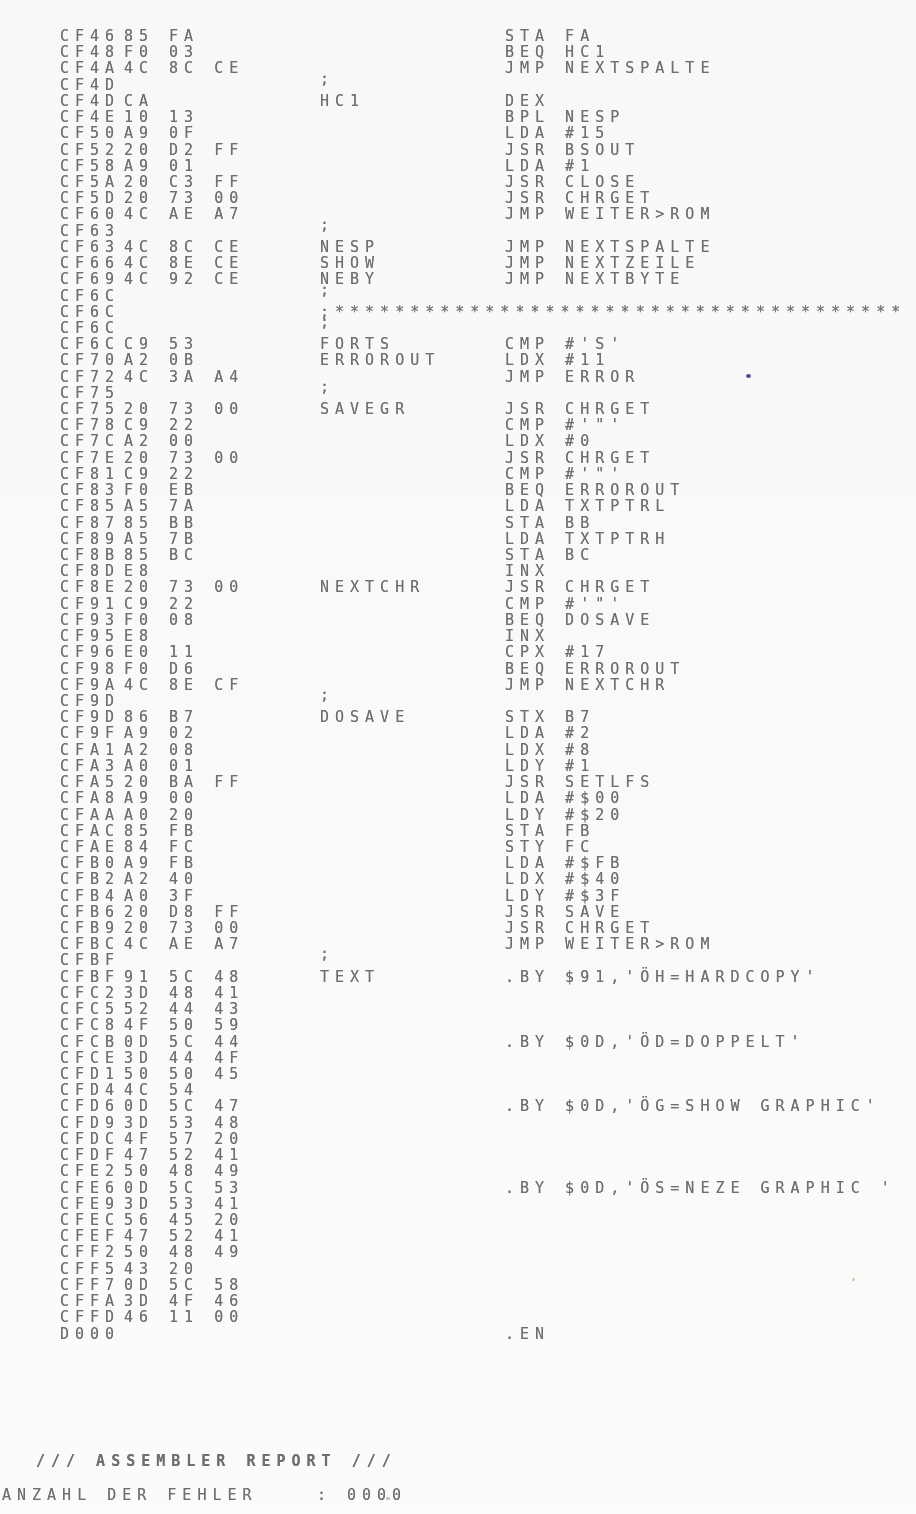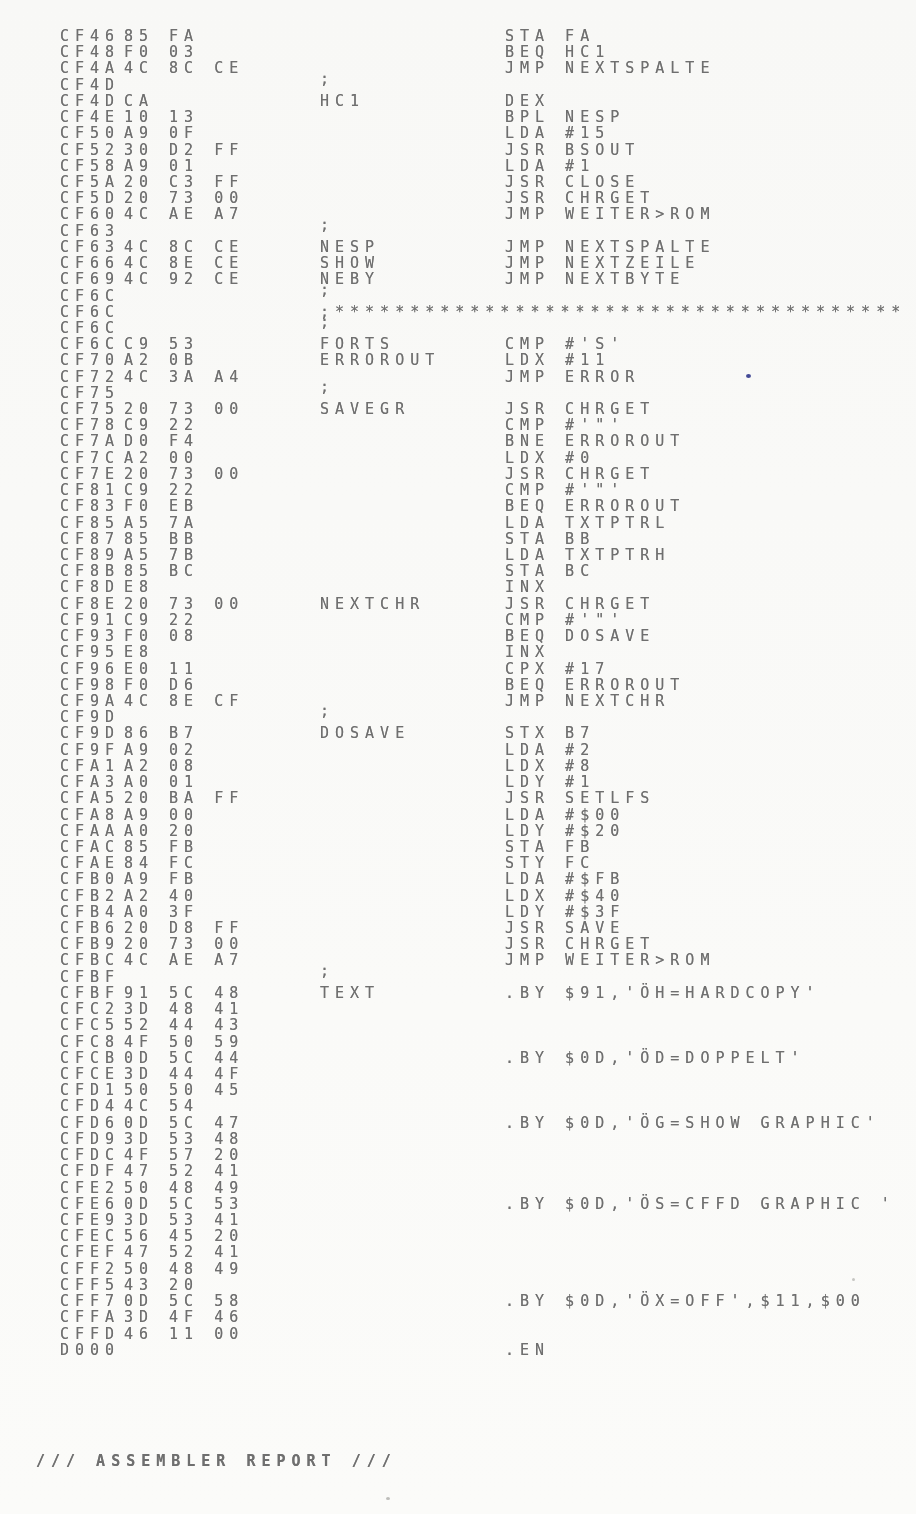--- a/index.html
+++ b/index.html
@@ -82,21 +82,21 @@
         <span class="f bytes">10 13</span>
         <span class="f ins">BPL NESP</span>
       </div>
       <div class="row">
         <span class="f addr">CF50</span>
         <span class="f bytes">A9 0F</span>
         <span class="f ins">LDA #15</span>
       </div>
       <div class="row">
         <span class="f addr">CF52</span>
-        <span class="f bytes">30 D2 FF</span>
+        <span class="f bytes">20 D2 FF</span>
         <span class="f ins">JSR BSOUT</span>
       </div>
       <div class="row">
         <span class="f addr">CF58</span>
         <span class="f bytes">A9 01</span>
         <span class="f ins">LDA #1</span>
       </div>
       <div class="row">
         <span class="f addr">CF5A</span>
         <span class="f bytes">20 C3 FF</span>
@@ -172,25 +172,20 @@
         <span class="f bytes">20 73 00</span>
         <span class="f lbl">SAVEGR</span>
         <span class="f ins">JSR CHRGET</span>
       </div>
       <div class="row">
         <span class="f addr">CF78</span>
         <span class="f bytes">C9 22</span>
         <span class="f ins">CMP #'"'</span>
       </div>
       <div class="row">
-        <span class="f addr">CF7A</span>
-        <span class="f bytes">D0 F4</span>
-        <span class="f ins">BNE ERROROUT</span>
-      </div>
-      <div class="row">
         <span class="f addr">CF7C</span>
         <span class="f bytes">A2 00</span>
         <span class="f ins">LDX #0</span>
       </div>
       <div class="row">
         <span class="f addr">CF7E</span>
         <span class="f bytes">20 73 00</span>
         <span class="f ins">JSR CHRGET</span>
       </div>
       <div class="row">
@@ -400,21 +395,21 @@
         <span class="f addr">CFDF</span>
         <span class="f bytes">47 52 41</span>
       </div>
       <div class="row">
         <span class="f addr">CFE2</span>
         <span class="f bytes">50 48 49</span>
       </div>
       <div class="row">
         <span class="f addr">CFE6</span>
         <span class="f bytes">0D 5C 53</span>
-        <span class="f ins">.BY $0D,'ÖS=CFFD GRAPHIC '</span>
+        <span class="f ins">.BY $0D,'ÖS=NEZE GRAPHIC '</span>
       </div>
       <div class="row">
         <span class="f addr">CFE9</span>
         <span class="f bytes">3D 53 41</span>
       </div>
       <div class="row">
         <span class="f addr">CFEC</span>
         <span class="f bytes">56 45 20</span>
       </div>
       <div class="row">
@@ -425,36 +420,40 @@
         <span class="f addr">CFF2</span>
         <span class="f bytes">50 48 49</span>
       </div>
       <div class="row">
         <span class="f addr">CFF5</span>
         <span class="f bytes">43 20</span>
       </div>
       <div class="row">
         <span class="f addr">CFF7</span>
         <span class="f bytes">0D 5C 58</span>
-        <span class="f ins">.BY $0D,'ÖX=OFF',$11,$00</span>
       </div>
       <div class="row">
         <span class="f addr">CFFA</span>
         <span class="f bytes">3D 4F 46</span>
       </div>
       <div class="row">
         <span class="f addr">CFFD</span>
         <span class="f bytes">46 11 00</span>
       </div>
       <div class="row">
         <span class="f addr">D000</span>
         <span class="f ins">.EN</span>
       </div>
     </div>
 
   <div class="report-heading">/// ASSEMBLER REPORT ///</div>
 
+  <div class="report-errors">
+    <span class="err-label">ANZAHL DER FEHLER</span>
+    <span class="err-colon">:</span>
+    <span class="err-value">0000</span>
+  </div>
 
   <div class="speck speck-blue"></div>
   <div class="speck speck-gray1"></div>
   <div class="speck speck-gray2"></div>
 
 </div>
 
 </body></html>

